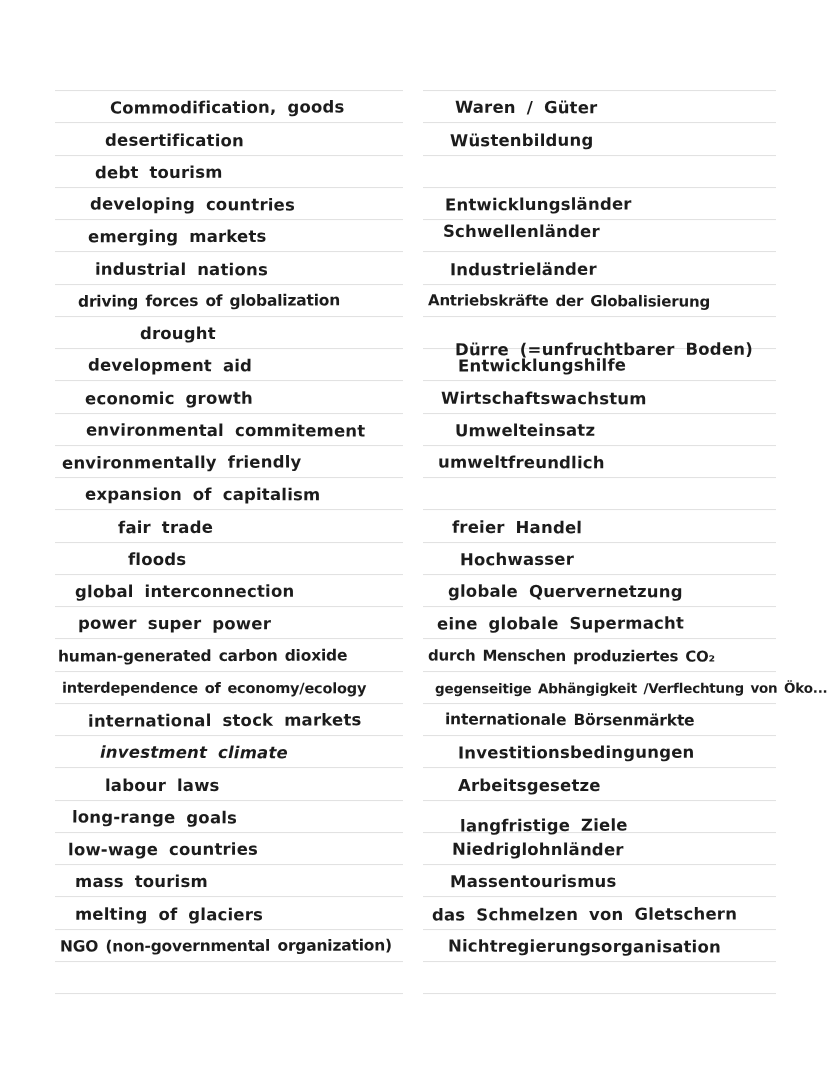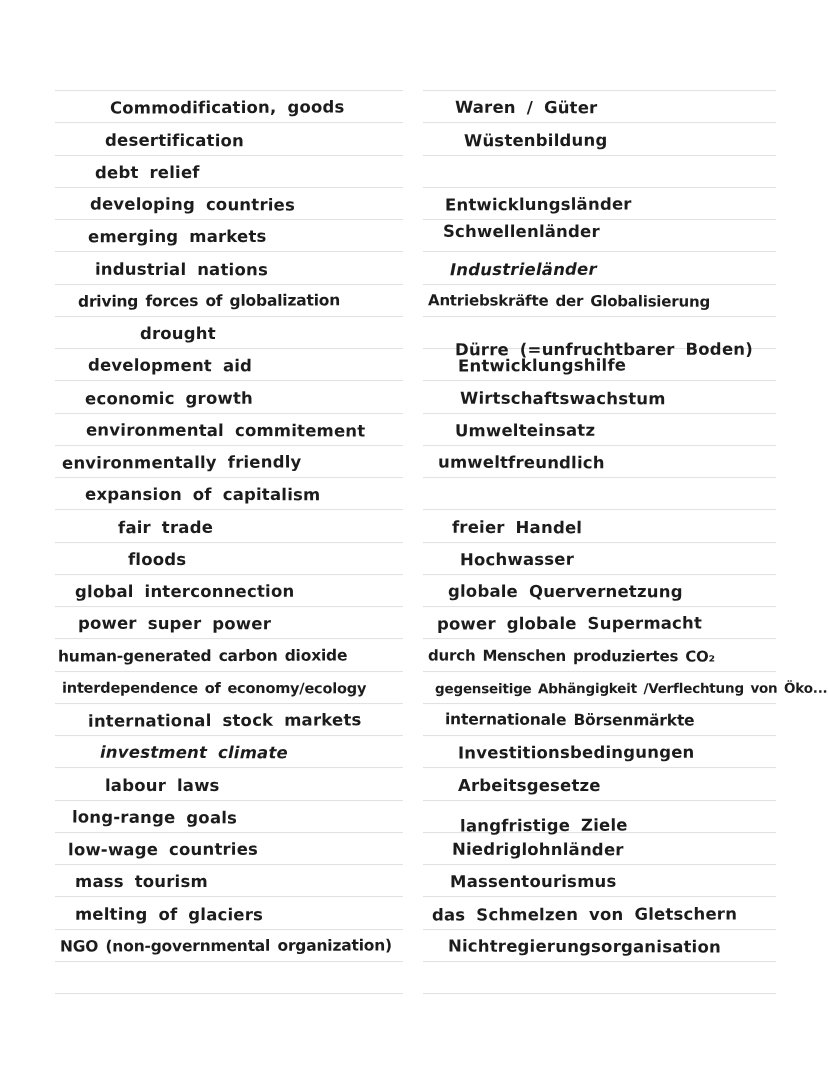--- a/index.html
+++ b/index.html
@@ -96,21 +96,21 @@
       <div class="rule-line" style="left: 423px; width: 353px; top: 831.75px;"></div>
       <div class="rule-line" style="left: 423px; width: 353px; top: 864px;"></div>
       <div class="rule-line" style="left: 423px; width: 353px; top: 896.25px;"></div>
       <div class="rule-line" style="left: 423px; width: 353px; top: 928.5px;"></div>
       <div class="rule-line" style="left: 423px; width: 353px; top: 960.75px;"></div>
       <div class="rule-line" style="left: 423px; width: 353px; top: 993px;"></div>
     </div>
   <div id="col-en">
       <div class="vocab-entry" style="left: 110px; top: 94.25px; transform: rotate(-0.3deg);">Commodification, goods</div>
       <div class="vocab-entry" style="left: 105px; top: 126.5px; transform: rotate(0.2deg);">desertification</div>
-      <div class="vocab-entry" style="left: 95px; top: 158.75px; transform: rotate(-0.2deg);">debt relief</div>
+      <div class="vocab-entry" style="left: 95px; top: 158.75px; transform: rotate(-0.2deg);">debt tourism</div>
       <div class="vocab-entry" style="left: 90px; top: 191px; transform: rotate(0.3deg);">developing countries</div>
       <div class="vocab-entry" style="left: 88px; top: 223.25px; transform: rotate(-0.1deg);">emerging markets</div>
       <div class="vocab-entry" style="left: 95px; top: 255.5px; transform: rotate(0.2deg);">industrial nations</div>
       <div class="vocab-entry tight" style="left: 78px; top: 287.75px; font-size: 15.5px; transform: rotate(-0.3deg);">driving forces of globalization</div>
       <div class="vocab-entry" style="left: 140px; top: 320px; transform: rotate(0.1deg);">drought</div>
       <div class="vocab-entry" style="left: 88px; top: 352.25px; transform: rotate(0.3deg);">development aid</div>
       <div class="vocab-entry" style="left: 85px; top: 384.5px; transform: rotate(-0.2deg);">economic growth</div>
       <div class="vocab-entry" style="left: 70px; top: 416.75px; transform: rotate(0.2deg); margin-left: 16px;">environmental commitement</div>
       <div class="vocab-entry" style="left: 62px; top: 449px; transform: rotate(-0.3deg);">environmentally friendly</div>
       <div class="vocab-entry" style="left: 85px; top: 481.25px; transform: rotate(0.1deg);">expansion of capitalism</div>
@@ -124,34 +124,34 @@
       <div class="vocab-entry" style="left: 100px; top: 739.25px; transform: rotate(0.2deg); font-style: italic;">investment climate</div>
       <div class="vocab-entry" style="left: 105px; top: 771.5px; transform: rotate(-0.1deg);">labour laws</div>
       <div class="vocab-entry" style="left: 72px; top: 803.75px; transform: rotate(0.3deg);">long-range goals</div>
       <div class="vocab-entry" style="left: 68px; top: 836px; transform: rotate(-0.2deg);">low-wage countries</div>
       <div class="vocab-entry" style="left: 75px; top: 868.25px; transform: rotate(0.1deg);">mass tourism</div>
       <div class="vocab-entry" style="left: 75px; top: 900.5px; transform: rotate(0.2deg);">melting of glaciers</div>
       <div class="vocab-entry tight" style="left: 60px; top: 932.75px; font-size: 15.5px; transform: rotate(-0.2deg);">NGO (non-governmental organization)</div>
     </div>
   <div id="col-de">
       <div class="vocab-entry" style="left: 455px; top: 94.25px; transform: rotate(0.3deg);">Waren / Güter</div>
-      <div class="vocab-entry" style="left: 464px; top: 126.5px; transform: rotate(-0.2deg);">Wüstenbildung</div>
+      <div class="vocab-entry" style="left: 450px; top: 126.5px; transform: rotate(-0.2deg);">Wüstenbildung</div>
       <div class="vocab-entry" style="left: 445px; top: 191px; transform: rotate(-0.3deg);">Entwicklungsländer</div>
       <div class="vocab-entry" style="left: 443px; top: 218px; transform: rotate(0.1deg);">Schwellenländer</div>
-      <div class="vocab-entry" style="left: 450px; top: 255.5px; transform: rotate(-0.2deg); font-style: italic;">Industrieländer</div>
+      <div class="vocab-entry" style="left: 450px; top: 255.5px; transform: rotate(-0.2deg);">Industrieländer</div>
       <div class="vocab-entry tight" style="left: 428px; top: 287.75px; font-size: 15px; transform: rotate(0.3deg);">Antriebskräfte der Globalisierung</div>
       <div class="vocab-entry" style="left: 455px; top: 320px; transform: rotate(-0.1deg); margin-top: 16px;">Dürre (=unfruchtbarer Boden)</div>
       <div class="vocab-entry" style="left: 458px; top: 352.25px; transform: rotate(-0.3deg);">Entwicklungshilfe</div>
-      <div class="vocab-entry" style="left: 460px; top: 384.5px; transform: rotate(0.2deg);">Wirtschaftswachstum</div>
+      <div class="vocab-entry" style="left: 441px; top: 384.5px; transform: rotate(0.2deg);">Wirtschaftswachstum</div>
       <div class="vocab-entry" style="left: 455px; top: 416.75px; transform: rotate(-0.2deg);">Umwelteinsatz</div>
       <div class="vocab-entry" style="left: 438px; top: 449px; transform: rotate(0.3deg);">umweltfreundlich</div>
       <div class="vocab-entry" style="left: 452px; top: 513.5px; transform: rotate(0.2deg);">freier Handel</div>
       <div class="vocab-entry" style="left: 460px; top: 545.75px; transform: rotate(-0.3deg);">Hochwasser</div>
       <div class="vocab-entry" style="left: 448px; top: 578px; transform: rotate(0.1deg);">globale Quervernetzung</div>
-      <div class="vocab-entry" style="left: 437px; top: 610.25px; transform: rotate(-0.2deg);">power globale Supermacht</div>
+      <div class="vocab-entry" style="left: 437px; top: 610.25px; transform: rotate(-0.2deg);">eine globale Supermacht</div>
       <div class="vocab-entry tight" style="left: 428px; top: 642.5px; font-size: 15px; transform: rotate(0.2deg);">durch Menschen produziertes CO₂</div>
       <div class="vocab-entry tight" style="left: 435px; top: 674.75px; font-size: 13.5px; transform: rotate(-0.1deg);">gegenseitige Abhängigkeit /Verflechtung von Öko...</div>
       <div class="vocab-entry tight" style="left: 445px; top: 707px; font-size: 15.5px; transform: rotate(0.3deg);">internationale Börsenmärkte</div>
       <div class="vocab-entry" style="left: 458px; top: 739.25px; transform: rotate(-0.2deg); text-align: center;">Investitionsbedingungen</div>
       <div class="vocab-entry" style="left: 458px; top: 771.5px; transform: rotate(0.1deg);">Arbeitsgesetze</div>
       <div class="vocab-entry" style="left: 460px; top: 803.75px; transform: rotate(-0.3deg); margin-top: 8px;">langfristige Ziele</div>
       <div class="vocab-entry" style="left: 452px; top: 836px; transform: rotate(0.2deg);">Niedriglohnländer</div>
       <div class="vocab-entry" style="left: 450px; top: 868.25px; transform: rotate(-0.1deg);">Massentourismus</div>
       <div class="vocab-entry" style="left: 432px; top: 900.5px; transform: rotate(-0.2deg);">das Schmelzen von Gletschern</div>
       <div class="vocab-entry" style="left: 448px; top: 932.75px; transform: rotate(0.2deg);">Nichtregierungsorganisation</div>

